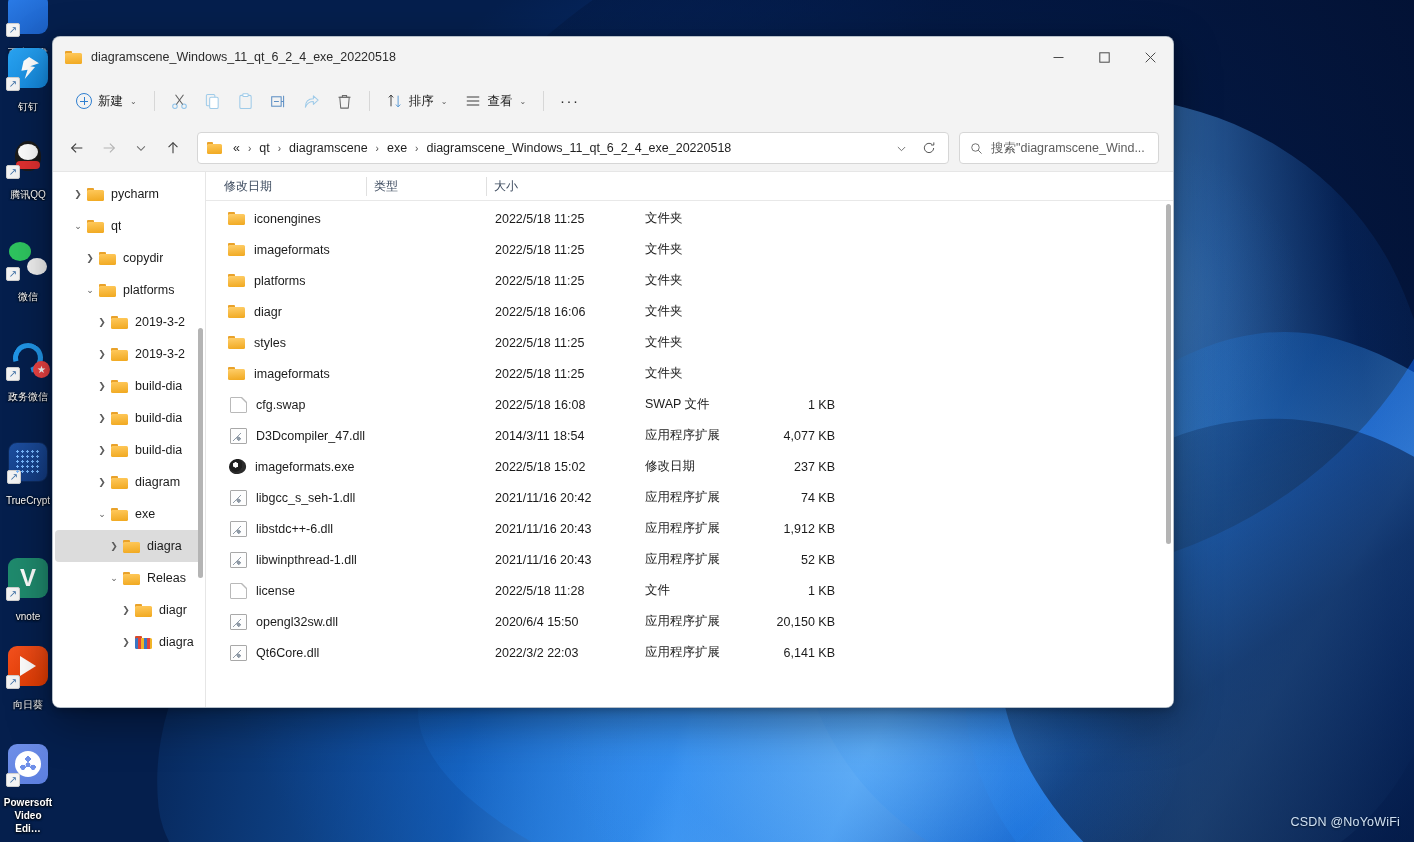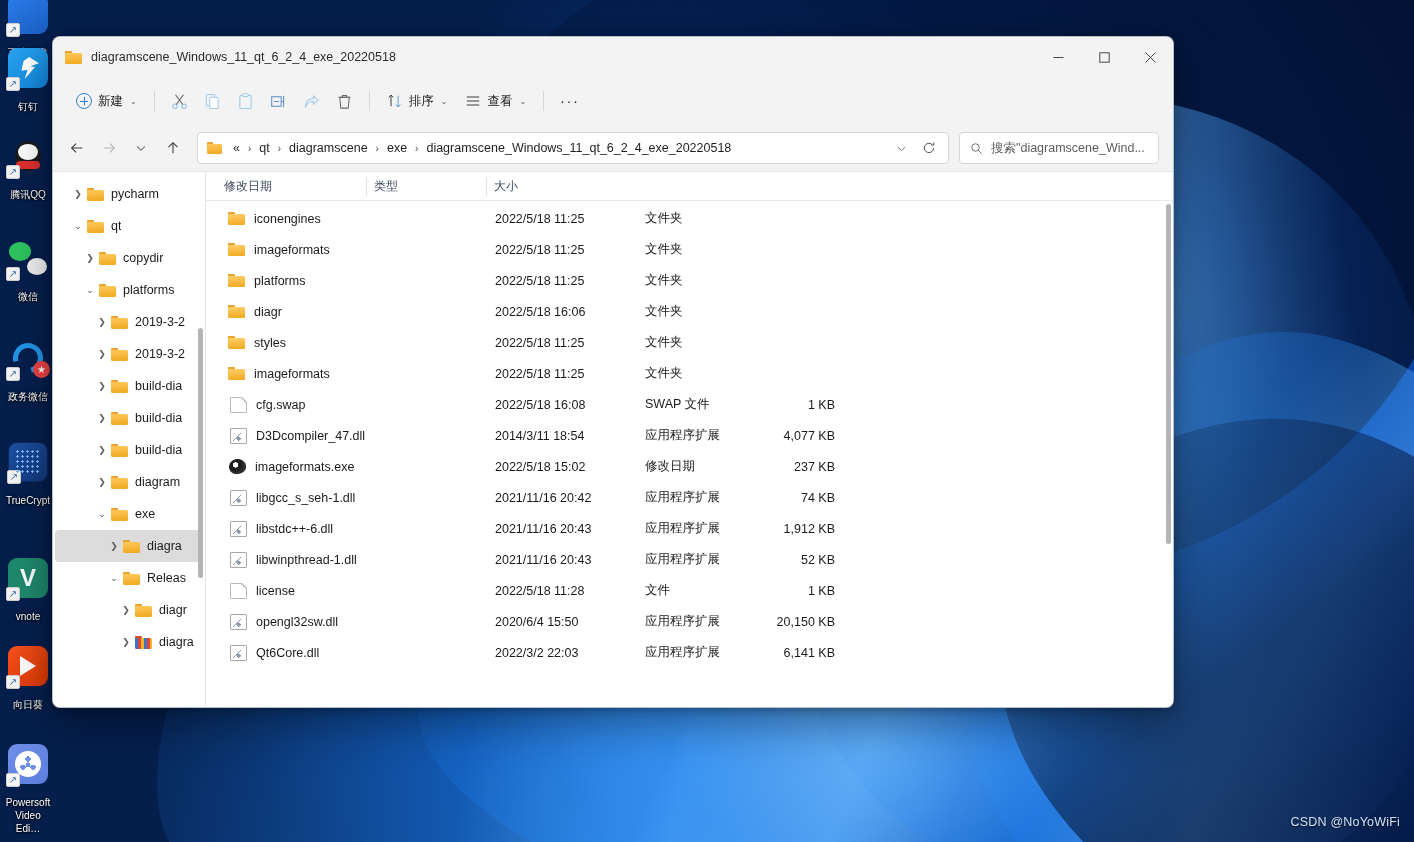--- a/index.html
+++ b/index.html
@@ -545,21 +545,21 @@
       <span class="shortcut">↗</span>
     </div>
     <div class="lbl">向日葵</div>
   </div>
 
   <div class="desk-icon" style="top:744px;">
     <div class="glyph ico-powersoft">
       <span class="reel"></span>
       <span class="shortcut">↗</span>
     </div>
-    <div class="lbl" style="white-space:pre-line;">Powersoft
+    <div class="lbl" style="white-space:pre-line;font-weight:bold;">Powersoft
 Video Edi…</div>
   </div>
 </div>
 
 <div id="explorer">
 
   <div class="titlebar">
     <div class="title-left">
       <span class="title-folder-ico"></span>
       <span class="title-text">diagramscene_Windows_11_qt_6_2_4_exe_20220518</span>

